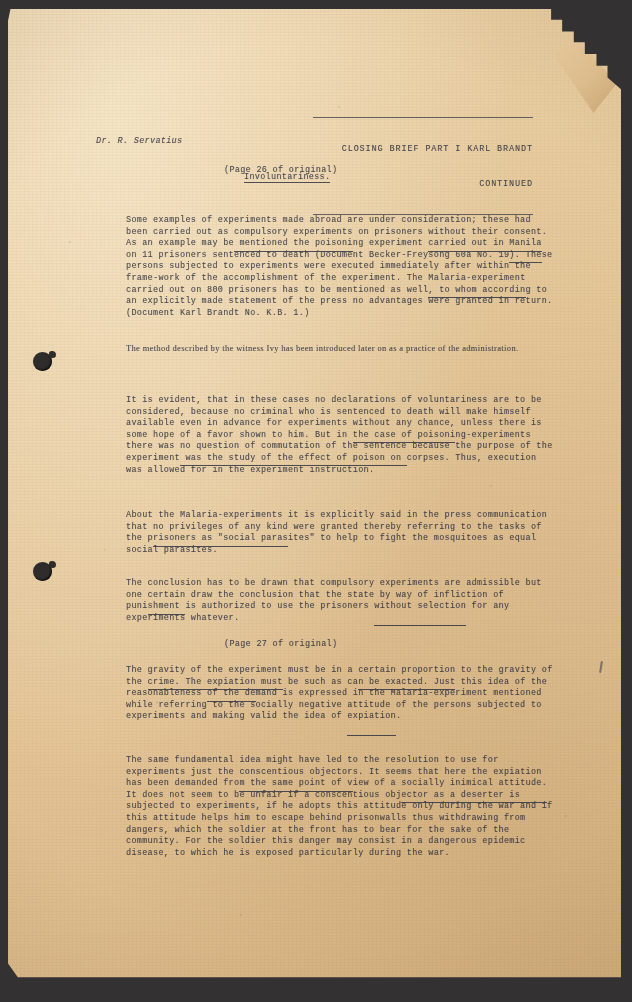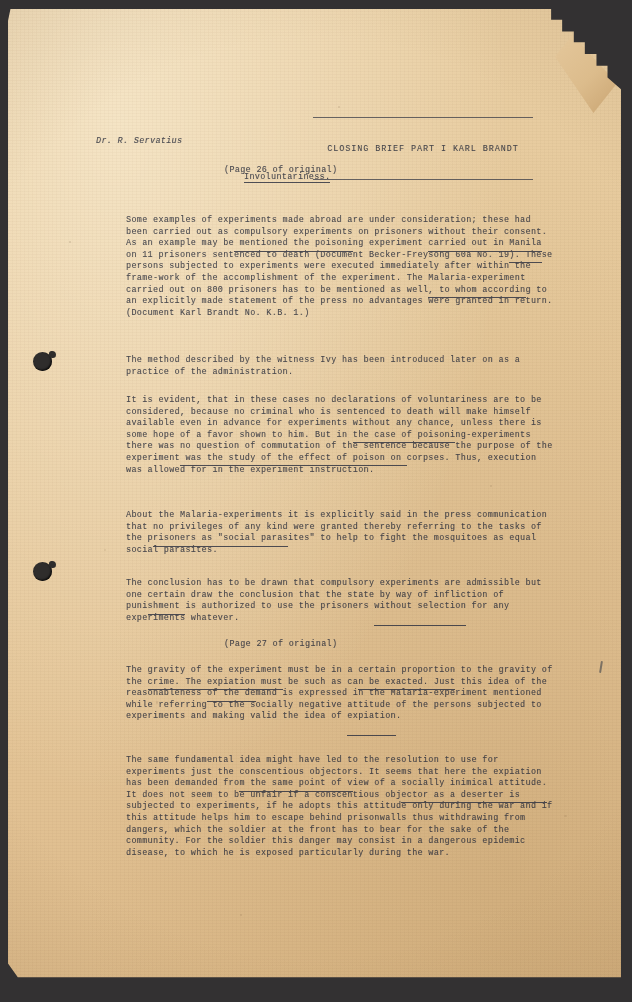--- a/index.html
+++ b/index.html
@@ -133,39 +133,39 @@
     text-shadow: 0.4px 0.3px 0.6px rgba(40,45,70,0.35);
   }
 
   .tx { position: absolute; white-space: pre; }
 
   
   #doc-heading {
     left: 305px;
     top: 84px;
     width: 220px;
-    text-align: center;
+    text-align: right;
   }
   #doc-heading .rule {
     height: 1px;
     background: #2c3040;
     opacity: 0.85;
     margin: 1px 0 2px 0;
   }
   #doc-heading .hl1 { letter-spacing: 1.0px; }
   #doc-heading .hl2 { letter-spacing: 1.0px; }
 
   #addressee   { left: 88px;  top: 126px; font-style: italic; }
   #page-marker-26 { left: 216px; top: 155px; }
   #section-title  { left: 236px; top: 162px; }
   #section-title span { border-bottom: 1px solid #2c3040; padding-bottom: 0.5px; }
 
   .para { position: absolute; white-space: pre-wrap; }
   #para-1 { left: 118px; top: 205px; width: 430px; }
-  #para-2 { left: 118px; top: 345px; width: 430px; }
+  #para-2 { left: 118px; top: 334px; width: 430px; font-family: Liberation Serif, serif; }
   #para-3 { left: 118px; top: 385px; width: 430px; }
   #para-4 { left: 118px; top: 500px; width: 430px; }
   #page-marker-27 { left: 216px; top: 629px; }
   #para-5 { left: 118px; top: 568px; width: 430px; }
   #para-6 { left: 118px; top: 655px; width: 430px; }
   #para-7 { left: 118px; top: 745px; width: 430px; }
 
   #page-number {
     left: 0;
     top: 928px;
@@ -208,20 +208,21 @@
     <div class="speck" style="left:232px; top:905px; width:2px; height:2px; opacity:.42;"></div>
     <div class="speck" style="left:96px;  top:540px; width:2px; height:2px; opacity:.3;"></div>
 
     <div id="corner-fold"></div>
 
     <div id="typescript">
 
       <div class="tx" id="doc-heading">
         <div class="rule"></div>
         <div class="hl1">CLOSING BRIEF PART I KARL BRANDT</div>
+        <div class="hl2">CONTINUED</div>
         <div class="rule"></div>
       </div>
 
       <div class="tx" id="addressee">Dr. R. Servatius</div>
 
       <div class="tx" id="page-marker-26">(Page 26 of original)</div>
 
       <div class="tx" id="section-title"><span>Involuntariness.</span></div>
 
       <div class="para" id="para-1">Some examples of experiments made abroad are under consideration; these had been carried out as <u>compulsory experiments</u> on prisoners <u>without their consent</u>. As an example may be mentioned the poisoning experiment carried out in <u>Manila</u> on 11 prisoners sentenced to death (Document Becker-Freysong 60a No. 19). These persons subjected to experiments were executed immediately after within the frame-work of the accomplishment of the experiment. The <u>Malaria-experiment</u> carried out on 800 prisoners has to be mentioned as well, to whom according to an explicitly made statement of the press no advantages were granted in return. (Document Karl Brandt No. K.B. 1.)</div>

